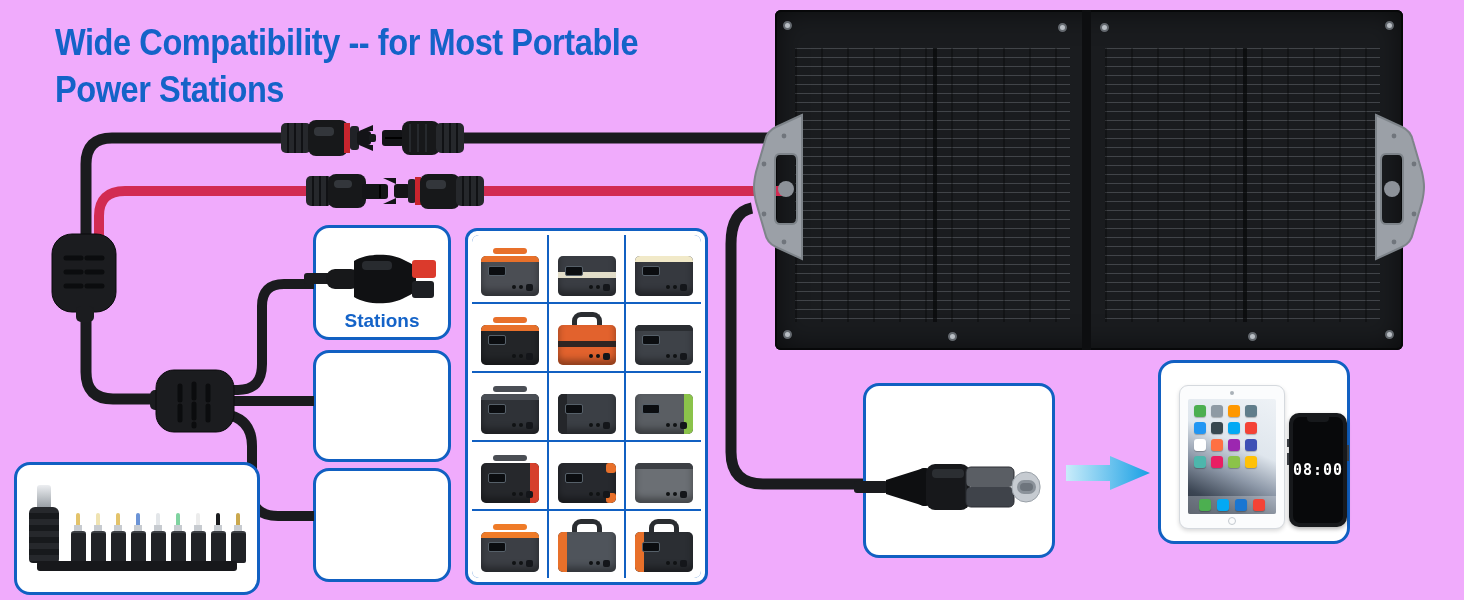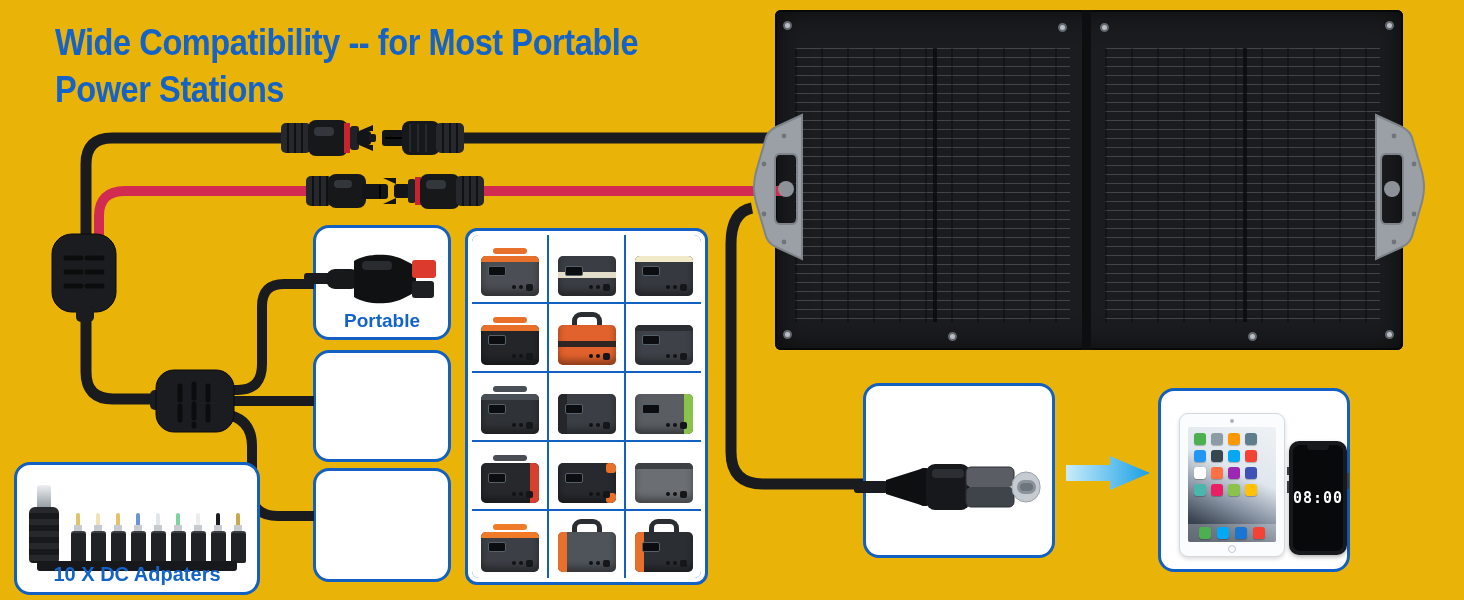--- a/index.html
+++ b/index.html
@@ -1,18 +1,18 @@
 <!DOCTYPE html>
 <html><head>
 <meta charset="utf-8">
 <style>
   * { box-sizing: border-box; margin: 0; padding: 0; }
   html,body { background:#fff; }
   body { font-family: "Liberation Sans", sans-serif; }
-  #stage { position:relative; width:1464px; height:600px; background:#eab308; overflow:hidden; }
+  #stage { position:relative; width:1464px; height:600px; background:#f0abfc; overflow:hidden; }
 
   
   #title { position:absolute; left:55px; top:20px; color:#1463C8; font-weight:800;
            font-size:37px; line-height:1.27; letter-spacing:-0.5px;
            transform:scaleX(.88); transform-origin:left top; white-space:nowrap; }
 
   
   #panel { position:absolute; left:775px; top:10px; width:628px; height:340px;
            background:#1a1c1f; border-radius:6px;
            box-shadow: inset 0 0 0 2px #070809, inset 0 0 30px rgba(0,0,0,.65); }
@@ -30,21 +30,21 @@
              background:#b9bec4; border:2px solid #63686e; }
 
   
   .bluebox { position:absolute; background:#fff; border:3px solid #1160C2; border-radius:16px; }
   #box-anderson { left:313px; top:225px; width:138px; height:115px; }
   #box-xt60     { left:313px; top:350px; width:138px; height:112px; }
   #box-dc5521   { left:313px; top:468px; width:138px; height:114px; }
   #box-grid     { left:465px; top:228px; width:243px; height:357px; border-radius:12px; padding:4px; }
   #box-adapters { left:14px;  top:462px; width:246px; height:133px; }
   #box-usb      { left:863px; top:383px; width:192px; height:175px; }
-  #box-devices  { left:1158px; top:388px; width:192px; height:184px; }
+  #box-devices  { left:1158px; top:360px; width:192px; height:184px; }
 
   .box-label { position:absolute; left:0; right:0; bottom:8px; text-align:center;
                color:#1463C8; font-weight:700; font-size:19px; }
   #adapters-label { font-size:20px; bottom:6px; }
   #usb-label { position:absolute; left:863px; top:564px; width:192px; text-align:center;
                color:#1463C8; font-weight:700; font-size:24px; }
 
   .conn-svg { position:absolute; overflow:visible; }
 
   
@@ -254,21 +254,21 @@
 
   <div style="position:absolute;left:313px;top:225px;width:138px;height:115px;">
     <svg class="conn-svg" style="left:-9px;top:18px;width:142px;height:72px" viewBox="0 0 142 72">
       <rect x="0" y="30" width="28" height="11" rx="3" fill="#1a1b1e"></rect>
       <rect x="22" y="26" width="34" height="20" rx="9" fill="#17181a"></rect>
       <path d="M50,18 C62,10 86,10 98,16 L104,19 C110,21 112,26 112,30 L112,42 C112,46 110,51 104,53 L98,56 C86,62 62,62 50,54 Z" fill="#101113"></path>
       <rect x="58" y="18" width="30" height="9" rx="4" fill="#33363c" opacity=".7"></rect>
       <rect x="108" y="17" width="24" height="18" rx="3" fill="#DB3A2C"></rect>
       <rect x="108" y="38" width="22" height="17" rx="3" fill="#1d1f23"></rect>
     </svg>
-    <div class="box-label">Portable</div>
+    <div class="box-label">Stations</div>
   </div>
 
 
 
   <div class="bluebox" id="box-grid">
     <div id="stations-grid">
         <div class="cell">
           <div class="st">
             <div class="st-bar" style="background: rgb(232, 112, 42);"></div>
             <div class="st-body" style="background: rgb(75, 78, 84);">
@@ -518,21 +518,20 @@
           <div class="plug-neck"></div>
           <div class="plug-body"></div>
         </div>
         <div class="plug">
           <div class="plug-tip" style="background: rgb(202, 168, 78);"></div>
           <div class="plug-neck"></div>
           <div class="plug-body"></div>
         </div>
       </div>
     <div id="adapter-base"></div>
-    <div class="box-label" id="adapters-label">10 X DC Adpaters</div>
   </div>
 
   <div class="bluebox" id="box-usb">
     <svg class="conn-svg" style="left:-12px;top:70px;width:200px;height:62px" viewBox="0 0 200 62">
       <rect x="0" y="25" width="34" height="12" rx="3" fill="#1a1b1e"></rect>
       <path d="M32,24 L70,12 L70,50 L32,38 Z" fill="#0e0f11"></path>
       <rect x="64" y="12" width="14" height="38" rx="6" fill="#0e0f11"></rect>
       <rect x="72" y="8" width="44" height="46" rx="9" fill="#17181b"></rect>
       <rect x="78" y="13" width="32" height="9" rx="4" fill="#34373c" opacity=".7"></rect>
       <rect x="112" y="11" width="48" height="20" rx="5" fill="#5a5e64"></rect>

